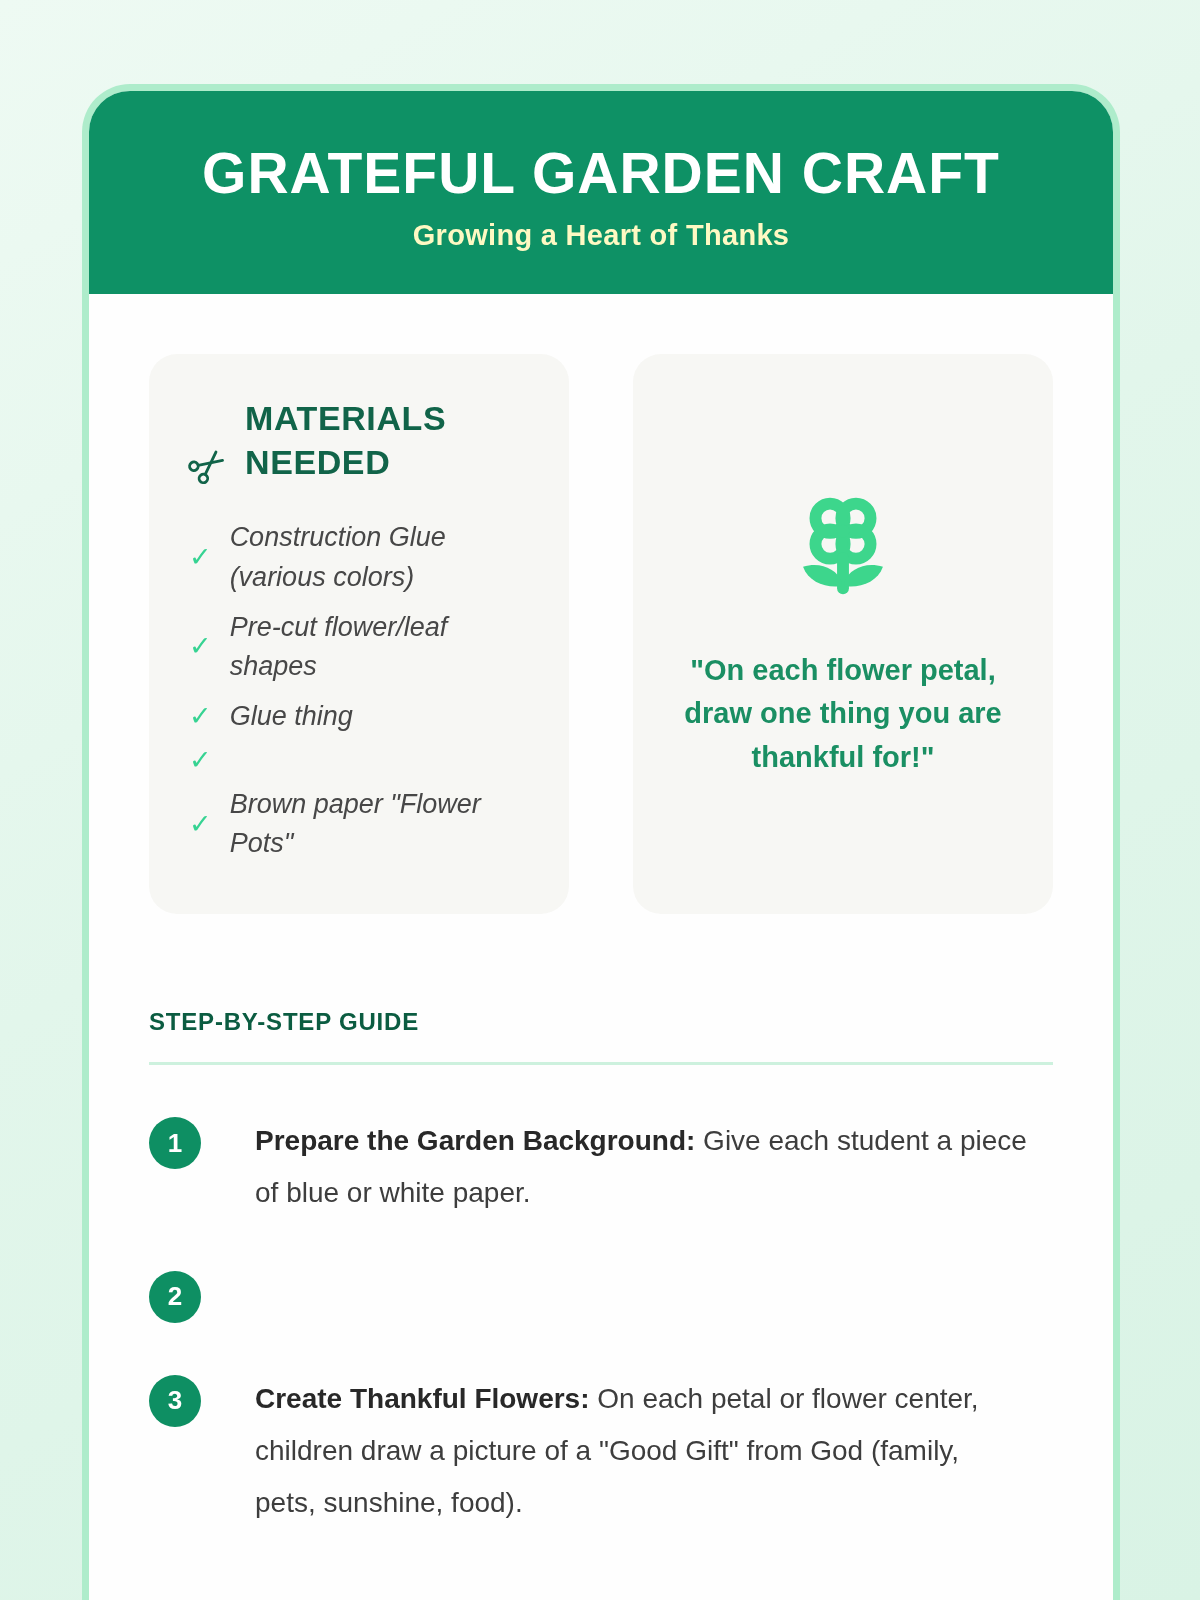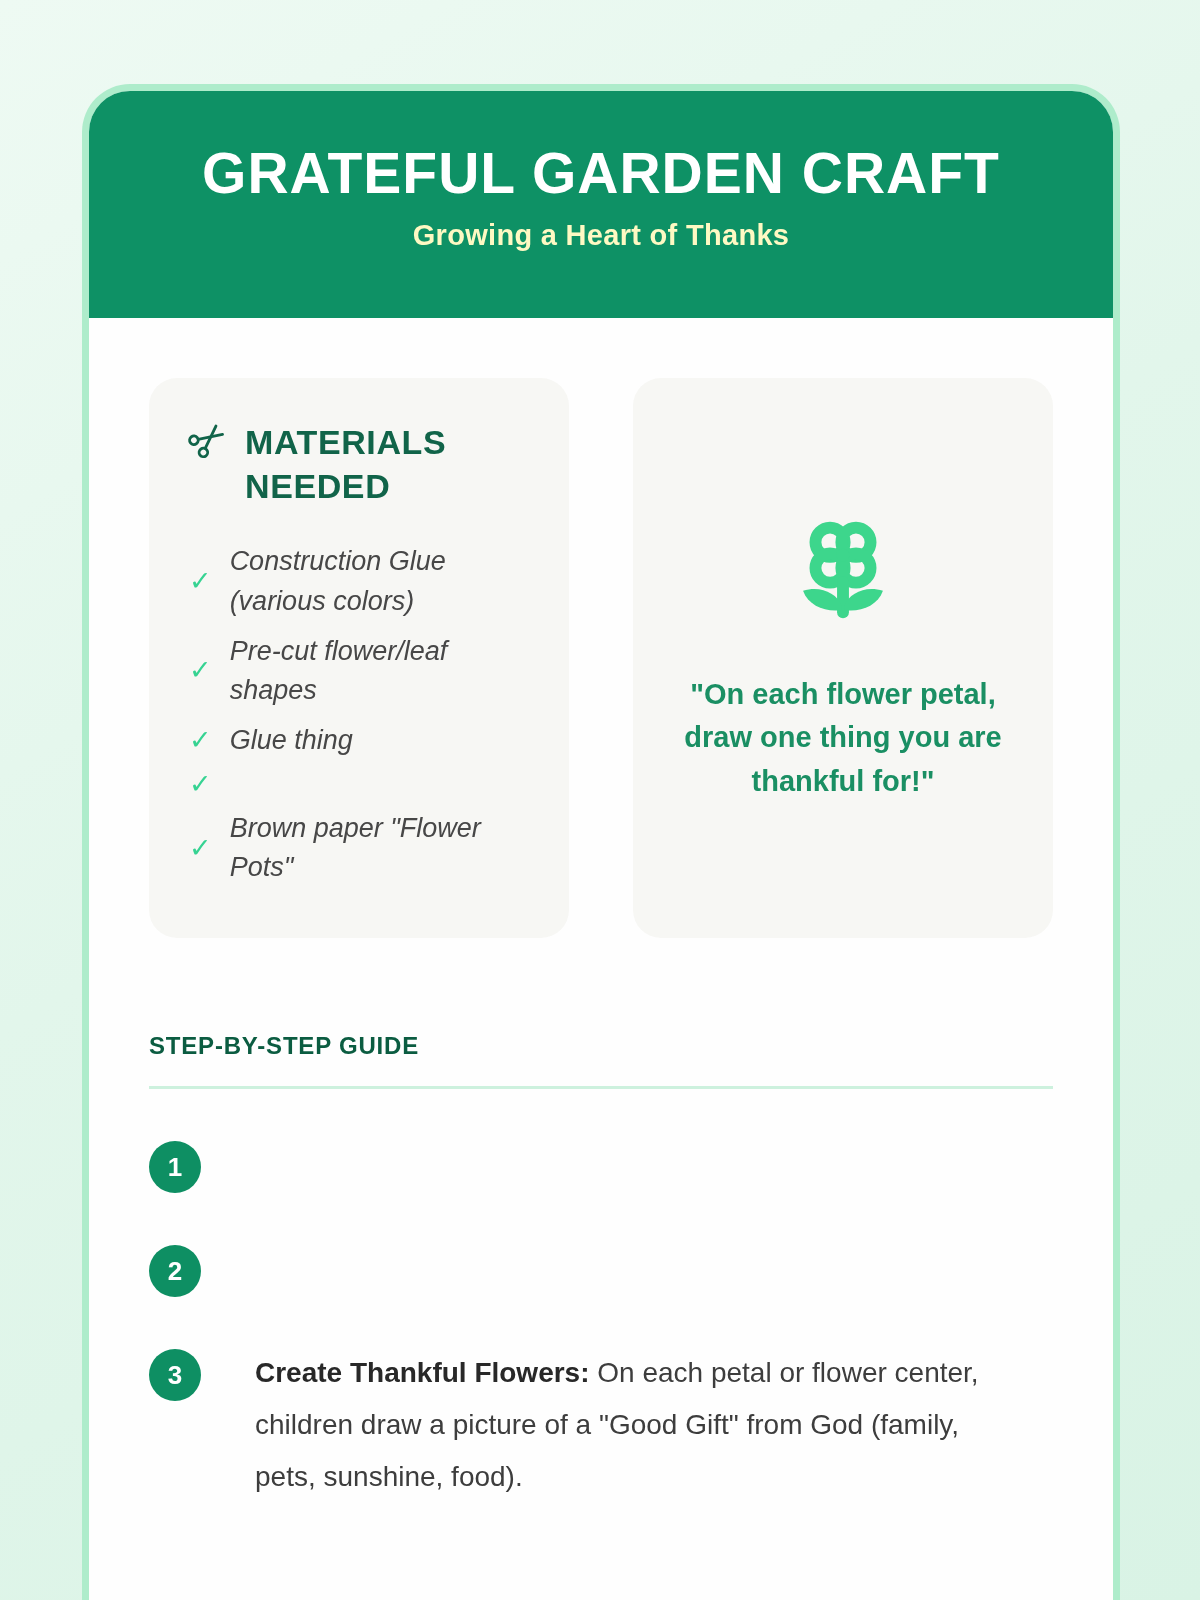--- a/index.html
+++ b/index.html
@@ -21,21 +21,21 @@
     height: 1516px;
     background: #fefefe;
     border: 7px solid #aeeccb;
     border-bottom: none;
     border-radius: 48px 48px 0 0;
     overflow: hidden;
   }
 
   .poster-header {
     background: #0e9165;
-    height: 227px;
+    height: 203px;
     padding: 50px 24px 0;
     text-align: center;
   }
   .poster-title {
     margin: 0;
     color: #ffffff;
     font-size: 57px;
     line-height: 1.15;
     font-weight: 800;
     letter-spacing: 1px;
@@ -58,21 +58,21 @@
   }
   .card {
     width: 420px;
     background: #f7f7f4;
     border-radius: 28px;
   }
 
   .materials-card { padding: 42px 34px 40px 40px; }
   .materials-heading {
     display: flex;
-    align-items: flex-start;
+    align-items: flex-end;
     gap: 18px;
   }
   .scissors-svg {
     flex: 0 0 auto;
     width: 38px;
     height: 38px;
     transform: rotate(-38deg);
   }
   .materials-title {
     margin: 0;
@@ -231,20 +231,21 @@
       </section>
 
     </div>
 
     <section class="steps-section">
       <h2 class="steps-title">STEP-BY-STEP GUIDE</h2>
       <hr class="section-divider">
 
       <div class="step">
         <div class="step-badge">1</div>
+        <p class="step-text"><strong>Prepare the Garden Background:</strong><span> Give each student a piece of blue or white paper.</span></p>
       </div>
 
       <div class="step">
         <div class="step-badge">2</div>
       </div>
 
       <div class="step">
         <div class="step-badge">3</div>
         <p class="step-text"><strong>Create Thankful Flowers:</strong><span> On each petal or flower center, children draw a picture of a "Good Gift" from God (family, pets, sunshine, food).</span></p>
       </div>

